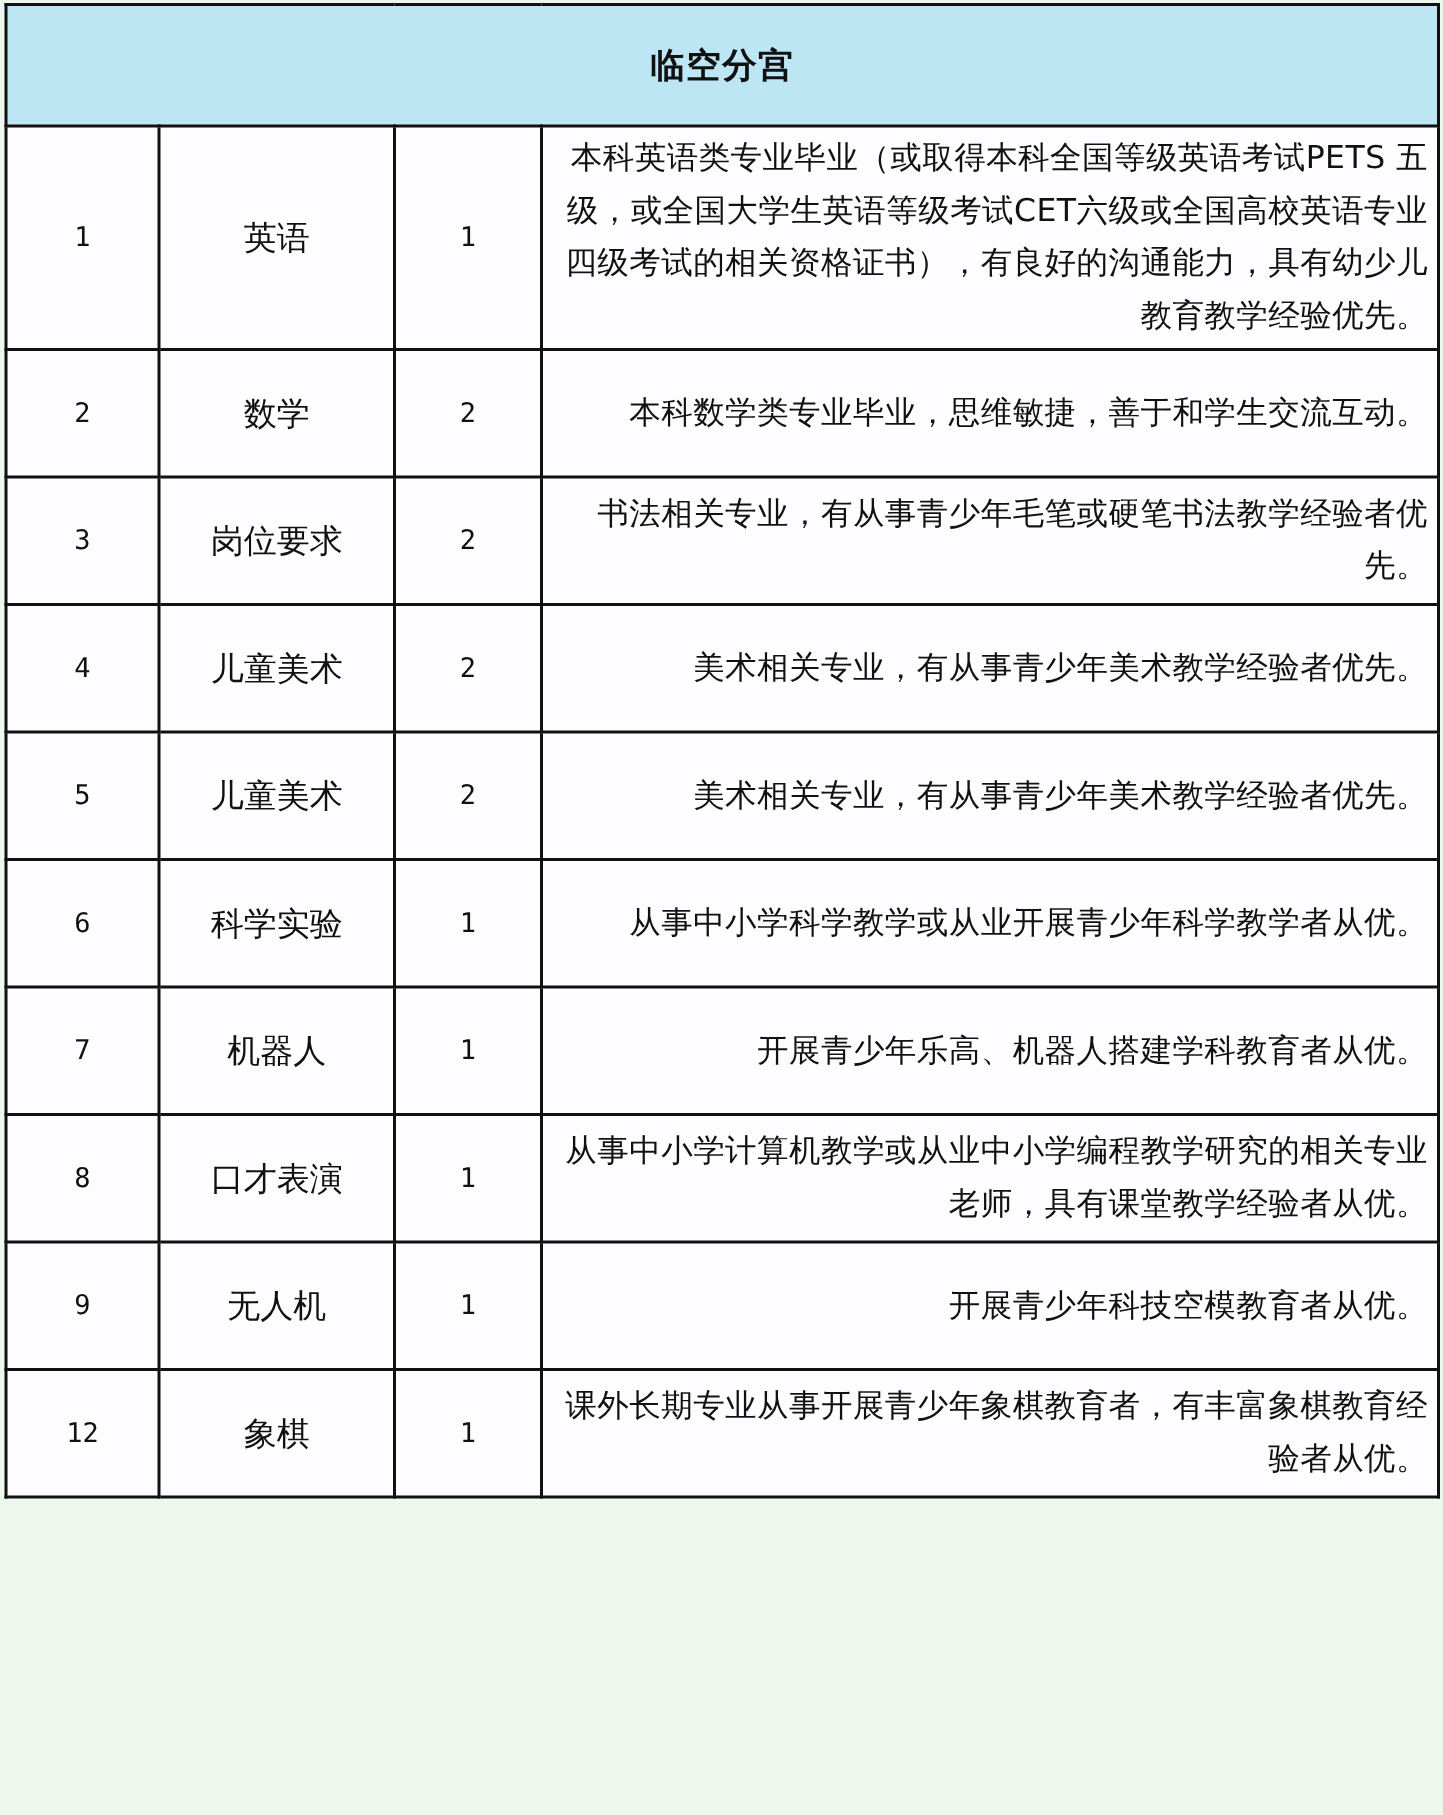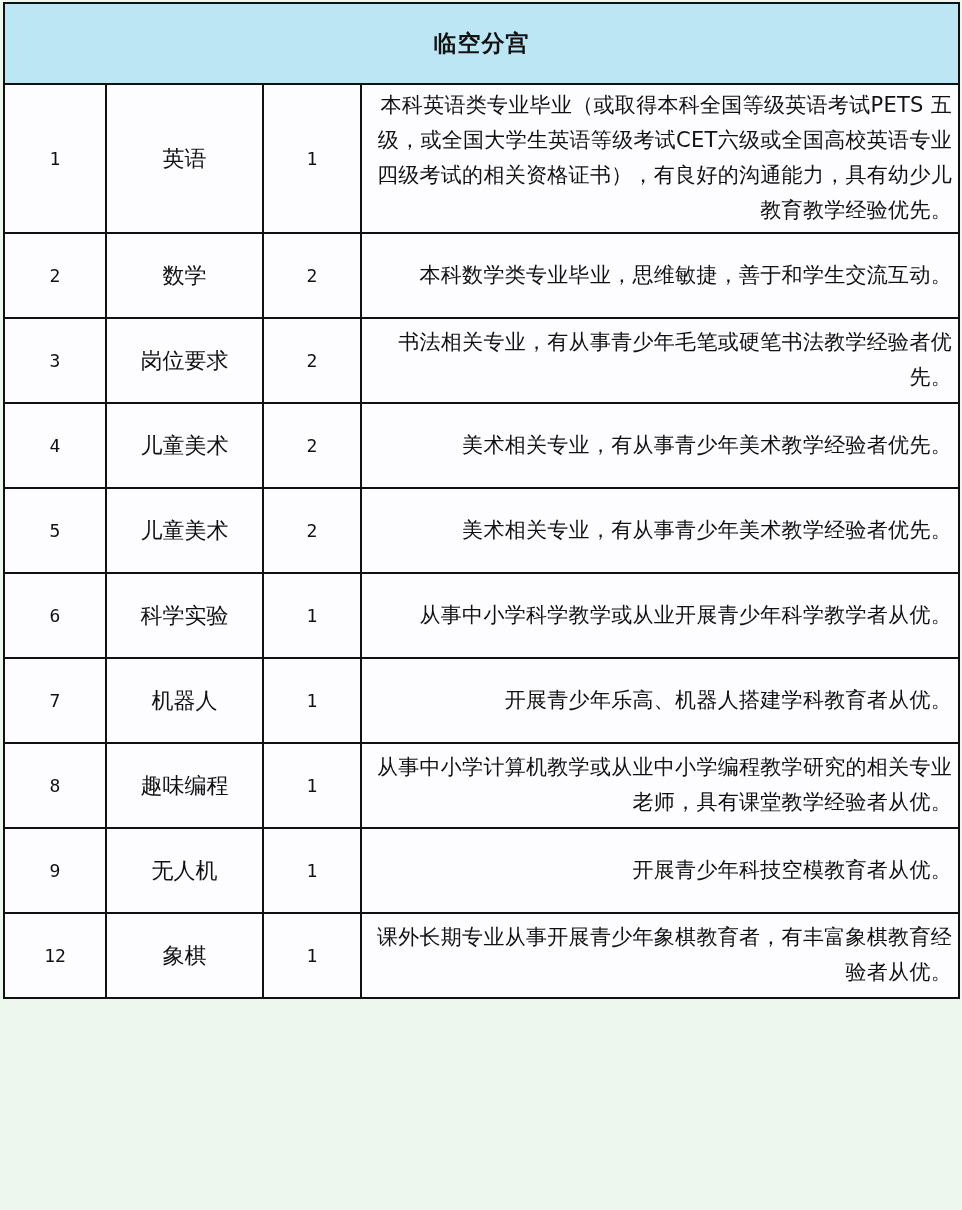--- a/index.html
+++ b/index.html
@@ -119,21 +119,21 @@
       <td class="c-req">从事中小学科学教学或从业开展青少年科学教学者从优。</td>
     </tr>
     <tr class="r-norm">
       <td class="c-idx">7</td>
       <td class="c-major">机器人</td>
       <td class="c-cnt">1</td>
       <td class="c-req">开展青少年乐高、机器人搭建学科教育者从优。</td>
     </tr>
     <tr class="r-norm">
       <td class="c-idx">8</td>
-      <td class="c-major">趣味编程</td>
+      <td class="c-major">口才表演</td>
       <td class="c-cnt">1</td>
       <td class="c-req">从事中小学计算机教学或从业中小学编程教学研究的相关专业老师，具有课堂教学经验者从优。</td>
     </tr>
     <tr class="r-norm">
       <td class="c-idx">9</td>
       <td class="c-major">无人机</td>
       <td class="c-cnt">1</td>
       <td class="c-req">开展青少年科技空模教育者从优。</td>
     </tr>
     <tr class="r-norm">

